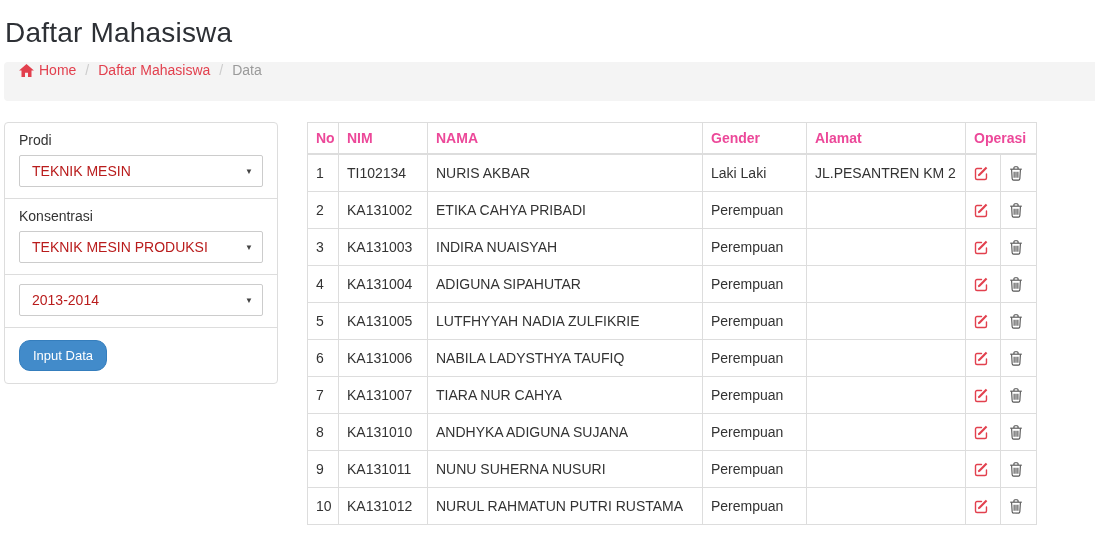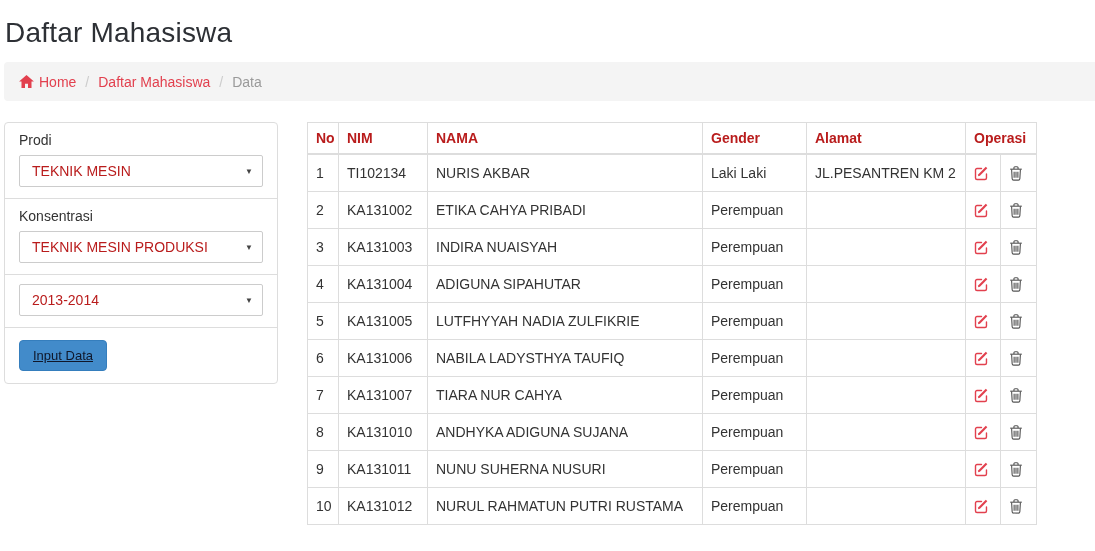--- a/index.html
+++ b/index.html
@@ -20,21 +20,21 @@
     padding: 17px 0 13px 1px;
     letter-spacing: 0.2px;
   }
 
   
   .breadcrumb-bar {
     background: #f4f4f4;
     border-radius: 4px 0 0 4px;
     height: 39px;
     display: flex;
-    align-items: center;
+    align-items: flex-start;
     padding: 0 15px;
     font-size: 14px;
     margin-right: 0;
   }
   .crumb-link {
     color: #e2404e;
     text-decoration: none;
     display: inline-flex;
     align-items: center;
     gap: 5px;
@@ -66,44 +66,44 @@
     appearance: none; -webkit-appearance: none; -moz-appearance: none;
     cursor: pointer;
   }
   .select-caret {
     position: absolute; right: 10px; top: 50%;
     transform: translateY(-50%);
     font-size: 8px; color: #444; pointer-events: none;
   }
   .btn-primary {
     background: #428bca; border: 1px solid #357ebd;
-    color: #0f172a; font-size: 13px; font-family: inherit;
-    padding: 7px 13px; border-radius: 4px;
-    cursor: pointer; font-weight: 500; text-decoration: underline;
+    color: #ffffff; font-size: 13px; font-family: inherit;
+    padding: 7px 13px; border-radius: 11px;
+    cursor: pointer; font-weight: 500;
   }
 
   
   .student-table {
     border-collapse: collapse;
     table-layout: fixed;
     width: 729px;
     font-size: 14px;
     background: #fff;
   }
   .student-table th, .student-table td {
     border: 1px solid #ddd;
     padding: 8px;
     text-align: left;
     vertical-align: middle;
     overflow: hidden;
     white-space: nowrap;
   }
   .student-table thead th {
     font-weight: bold;
-    color: #b91c1c;
+    color: #ec4899;
     border-bottom: 2px solid #ddd;
     padding: 7px 8px;
   }
   .student-table td { height: 37px; color: #333; }
   .col-no { width: 31px; }
   .col-nim { width: 89px; }
   .col-nama { width: 275px; }
   .col-gender { width: 104px; }
   .col-alamat { width: 159px; }
   .col-op1 { width: 35px; }

